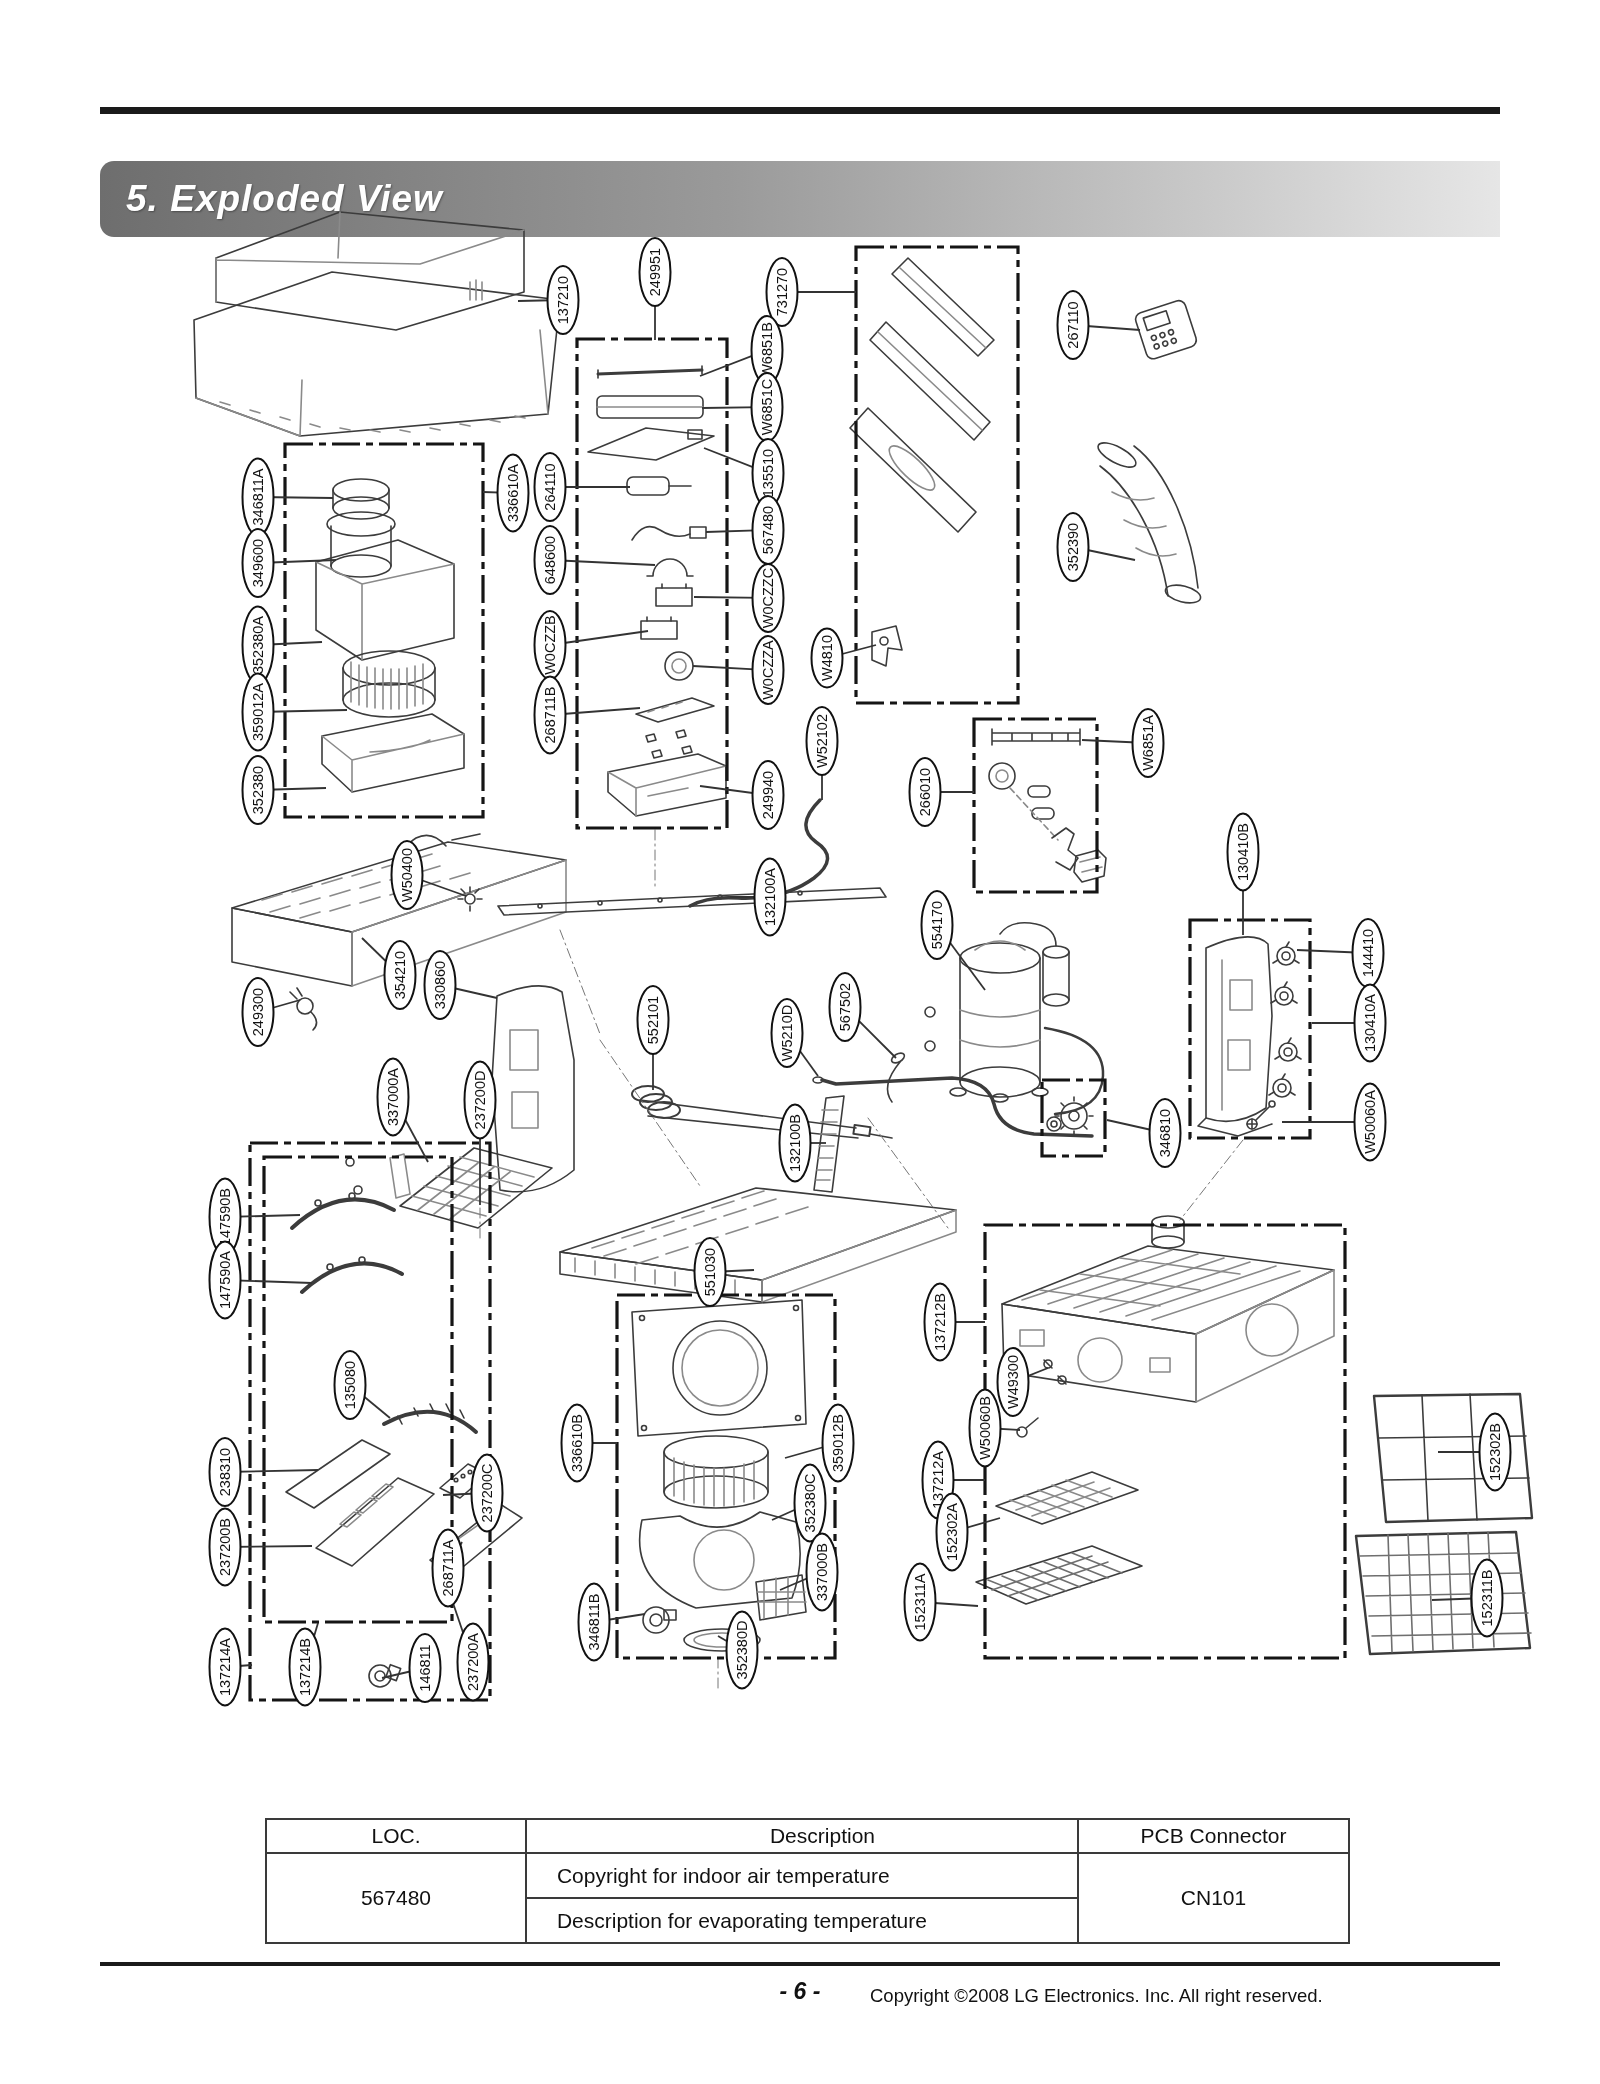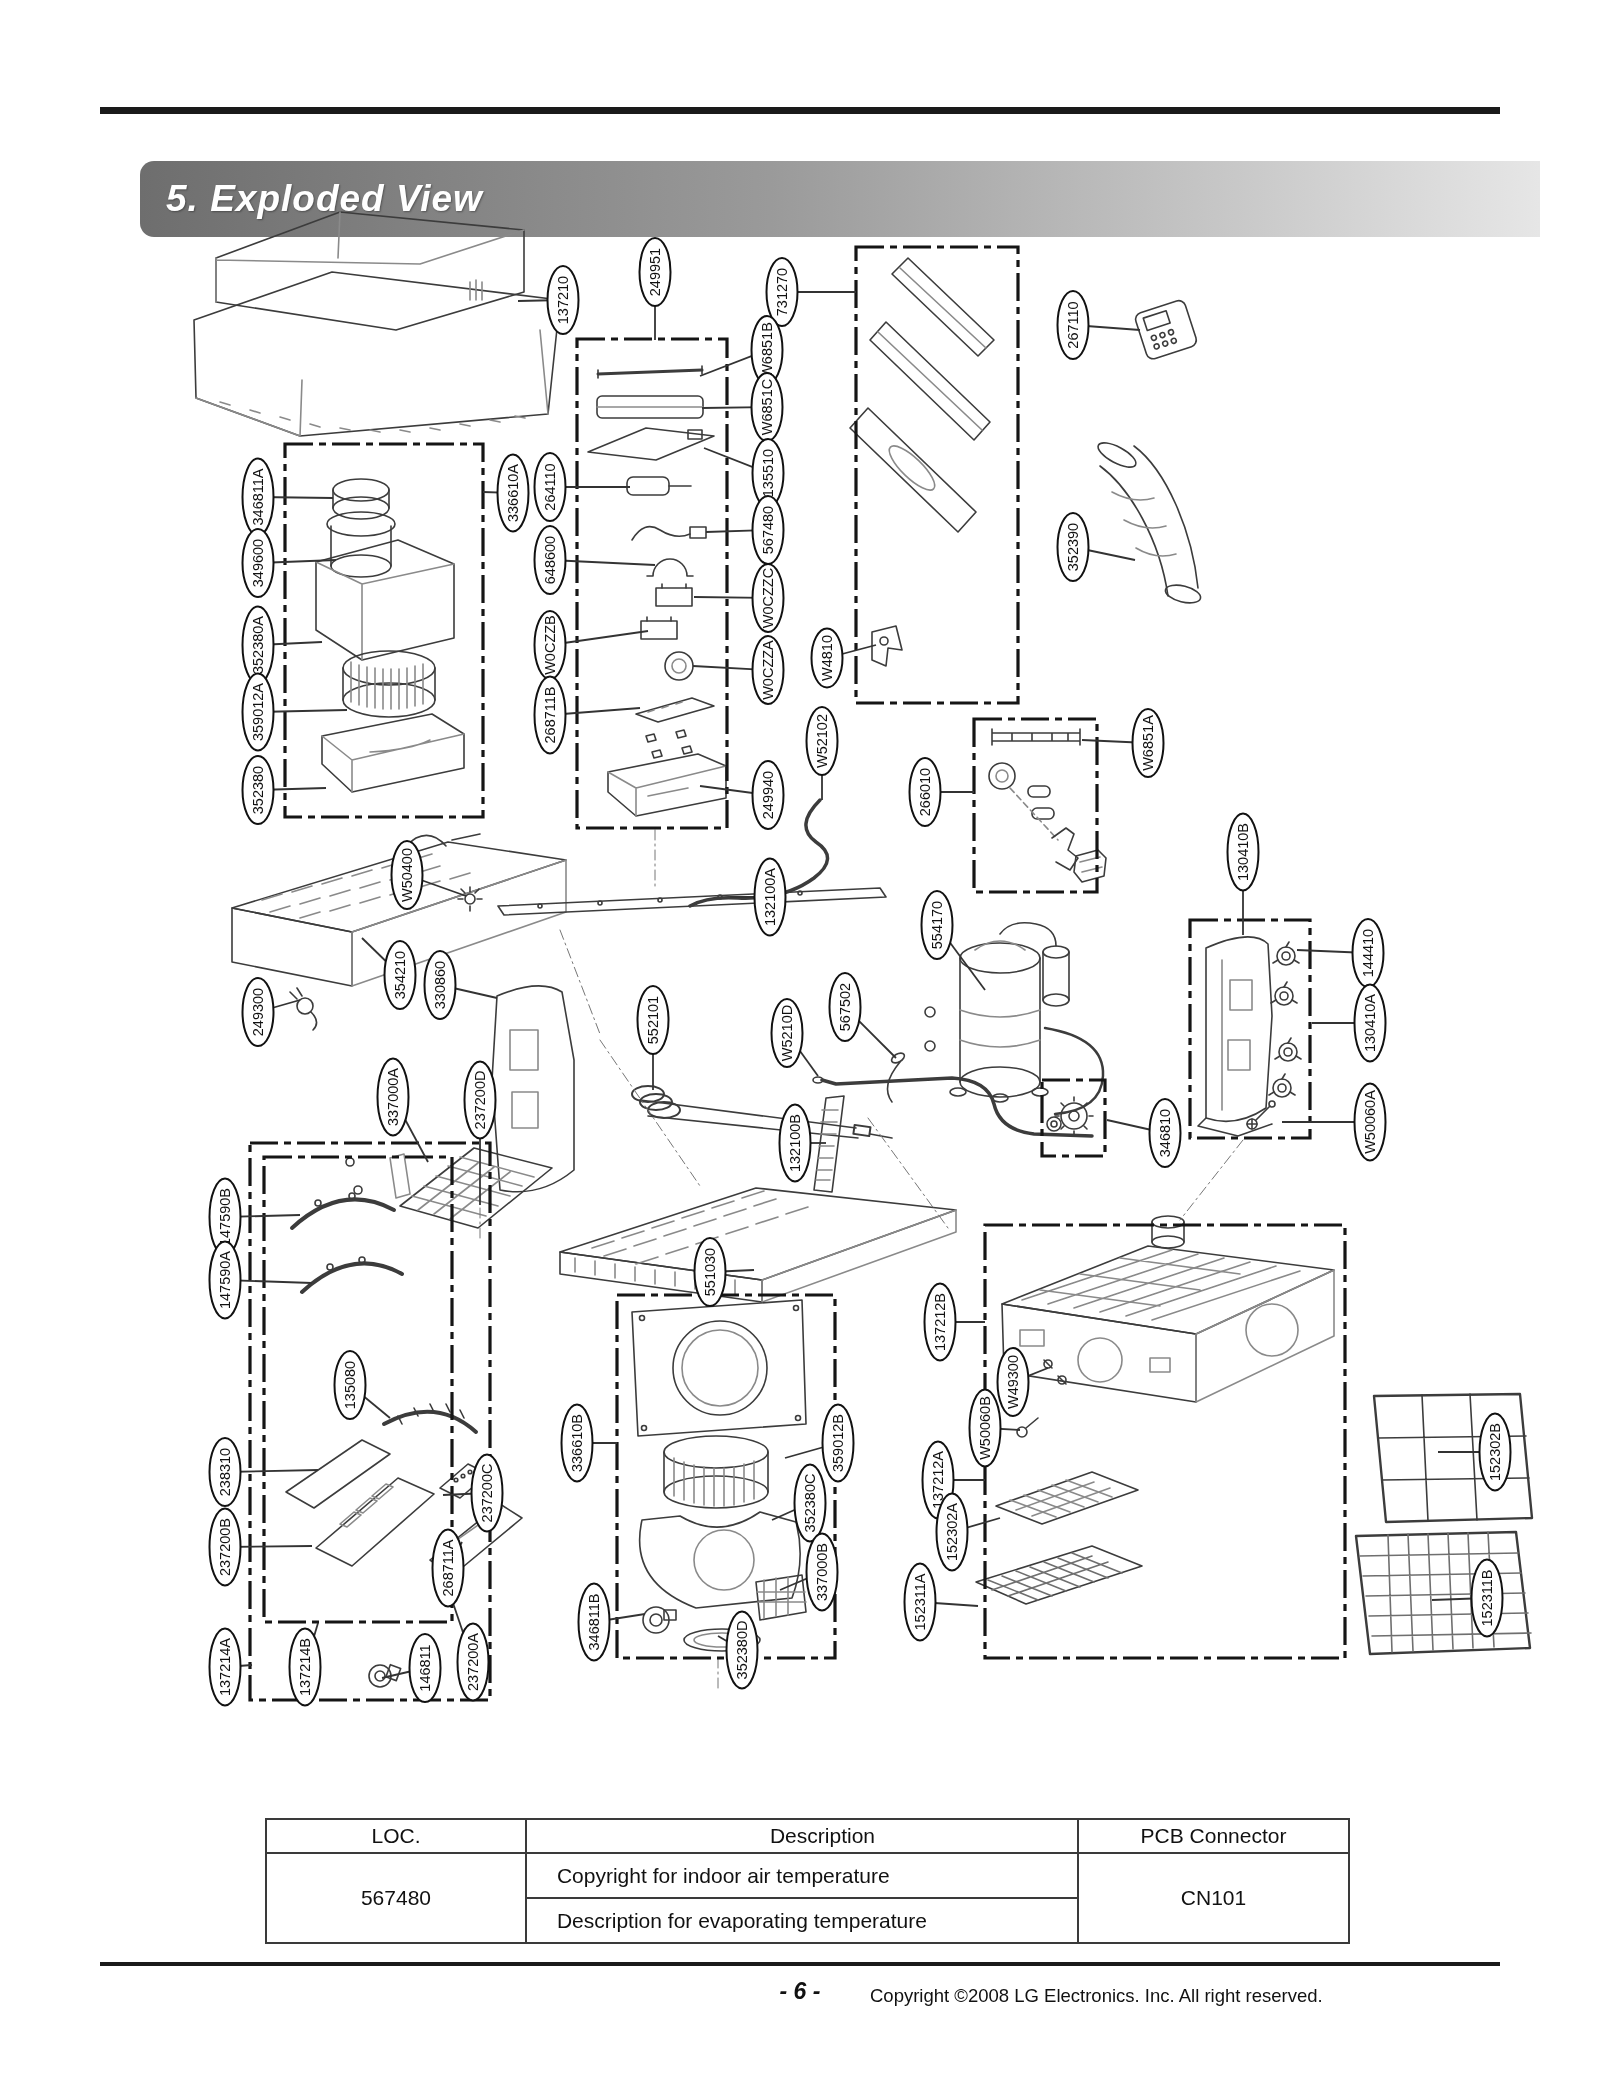--- a/index.html
+++ b/index.html
@@ -5,21 +5,21 @@
   html,body{margin:0;padding:0;background:#e9e9e9;}
   #page{position:relative;width:1600px;height:2084px;background:#ffffff;margin:0 auto;
         font-family:"Liberation Sans","DejaVu Sans",sans-serif;overflow:hidden;}
   
   .rule{position:absolute;left:100px;width:1400px;background:#1a1a1a;}
   #rule-top{top:107px;height:7px;}
   #rule-bottom{top:1962px;height:4px;}
   
   #banner{position:absolute;left:100px;top:161px;width:1400px;height:76px;
           background:linear-gradient(90deg,#6e6e6e 0%,#9a9a9a 45%,#e6e6e6 100%);
-          border-radius:14px 0 0 14px;display:flex;align-items:center;margin-left:40px;}
+          border-radius:14px 0 0 14px;display:flex;align-items:center;}
   #banner span{color:#ffffff;font-size:37px;font-weight:bold;font-style:italic;
                padding-left:26px;letter-spacing:1px;text-shadow:1px 1px 2px rgba(0,0,0,.35);}
   
   #diagram{position:absolute;left:0;top:0;width:1600px;height:2084px;}
   
   #loc-table{position:absolute;left:265px;top:1818px;width:1085px;border-collapse:collapse;
              font-size:21px;color:#111;}
   #loc-table td,#loc-table th{border:2px solid #3a3a3a;font-weight:normal;padding:0;}
   #loc-table tr{height:40px;}
   .c{text-align:center;}

